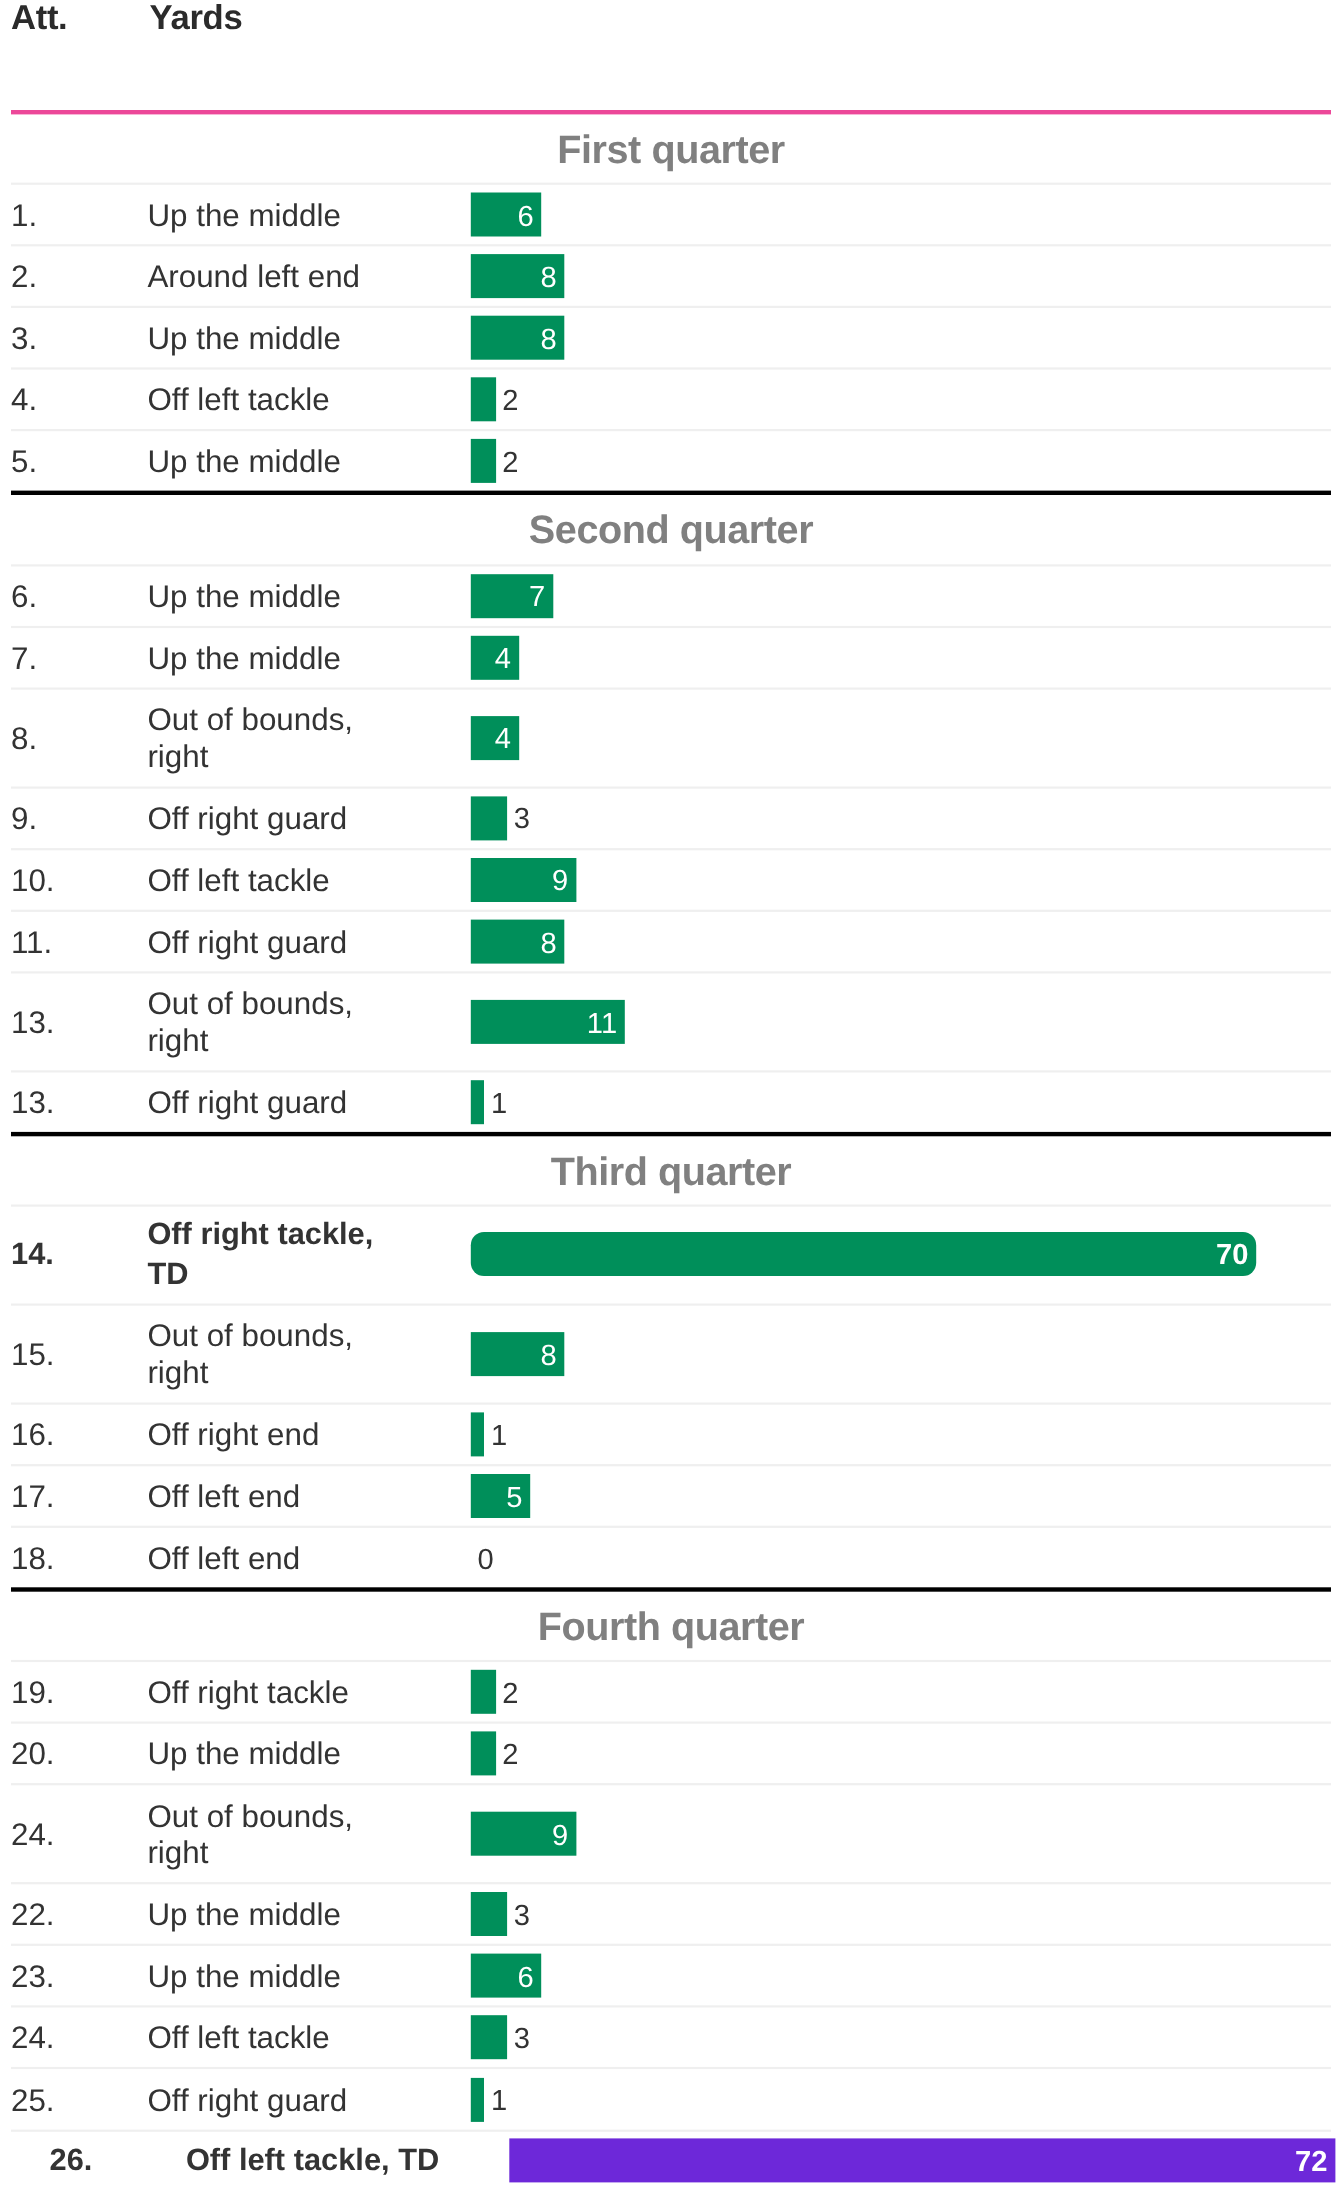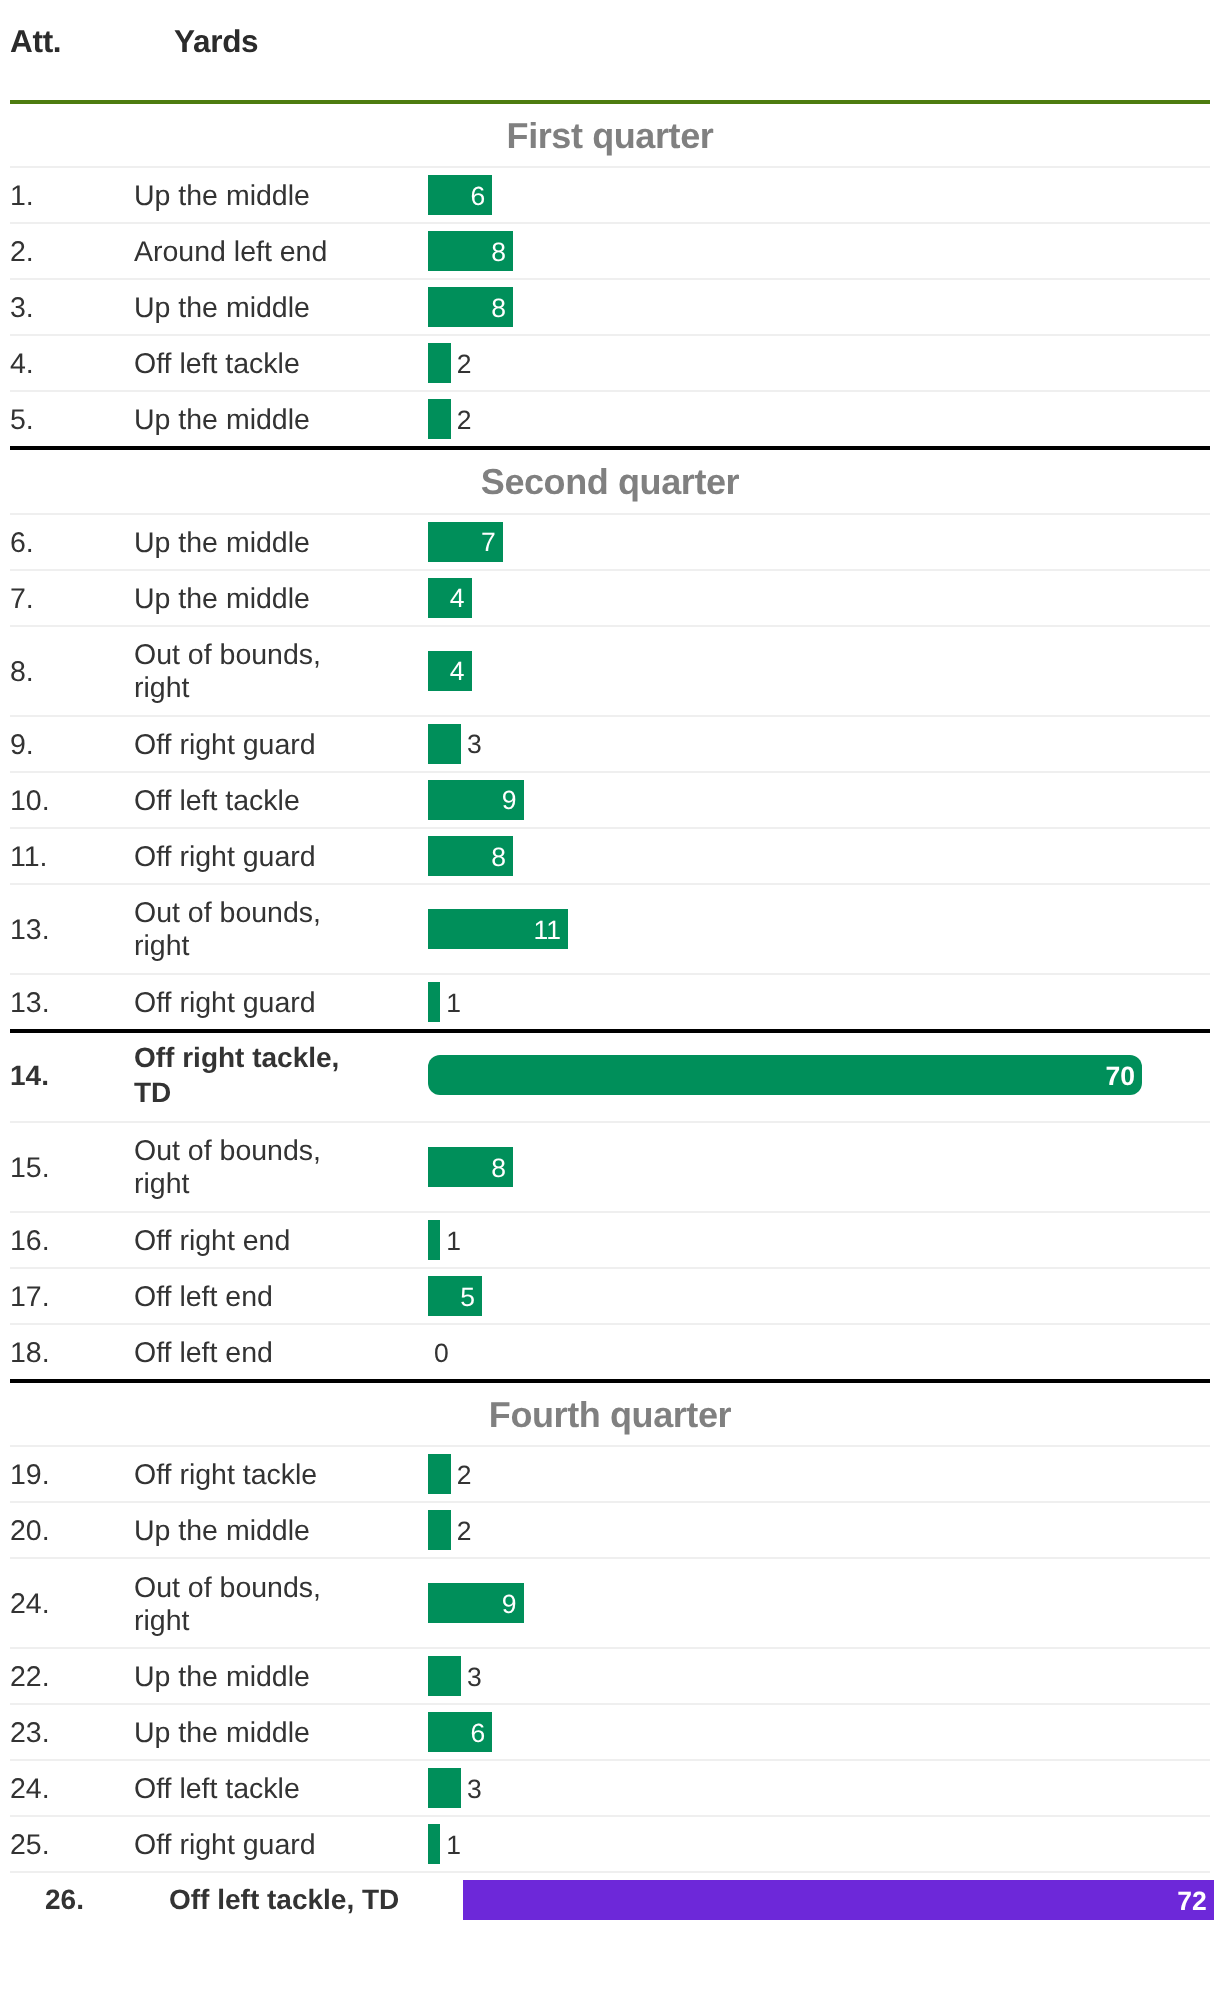--- a/index.html
+++ b/index.html
@@ -18,25 +18,24 @@
   }
   .sheet {
     position: relative;
     width: 1200px;
     margin: 0 10px;
   }
 
   
   .thead {
     display: flex;
-    align-items: center;
+    align-items: flex-start;
     height: 104px;
-    border-bottom: 4px solid #4d7c0f;
+    border-bottom: 4px solid #ec4899;
     box-sizing: border-box;
-    gap: 38px;
   }
   .th {
     font-size: 31.5px;
     font-weight: 700;
     color: #2b2b2b;
     letter-spacing: -0.3px;
     padding-bottom: 17.5px;
     line-height: 1;
   }
 
@@ -223,20 +222,21 @@
     </div>
   </div>
       <div class="row last">
     <div class="cell col-att">13.</div>
     <div class="cell col-play cell-play">Off right guard</div>
     <div class="cell col-yards barwrap">
       <div class="bar" style="width: 12.3px; background: rgb(0, 143, 90);"></div>
     <span class="lbl-out">1</span>
         </div>
   </div>
+      <div class="qhead">Third quarter</div>
       <div class="row two bold">
     <div class="cell col-att">14.</div>
     <div class="cell col-play cell-play">Off right tackle, TD</div>
     <div class="cell col-yards barwrap">
       <div class="bar" style="width: 714px; background: rgb(0, 143, 90); border-radius: 12px;">
             <span class="lbl-in">70</span>
           </div>
     </div>
   </div>
       <div class="row two">

